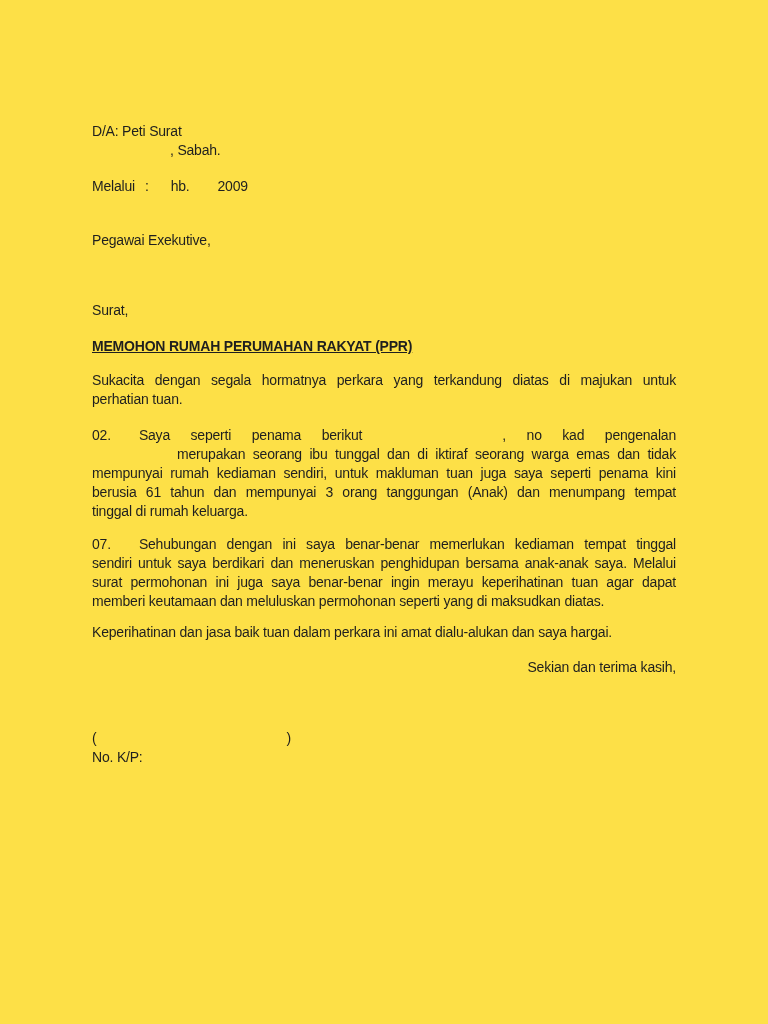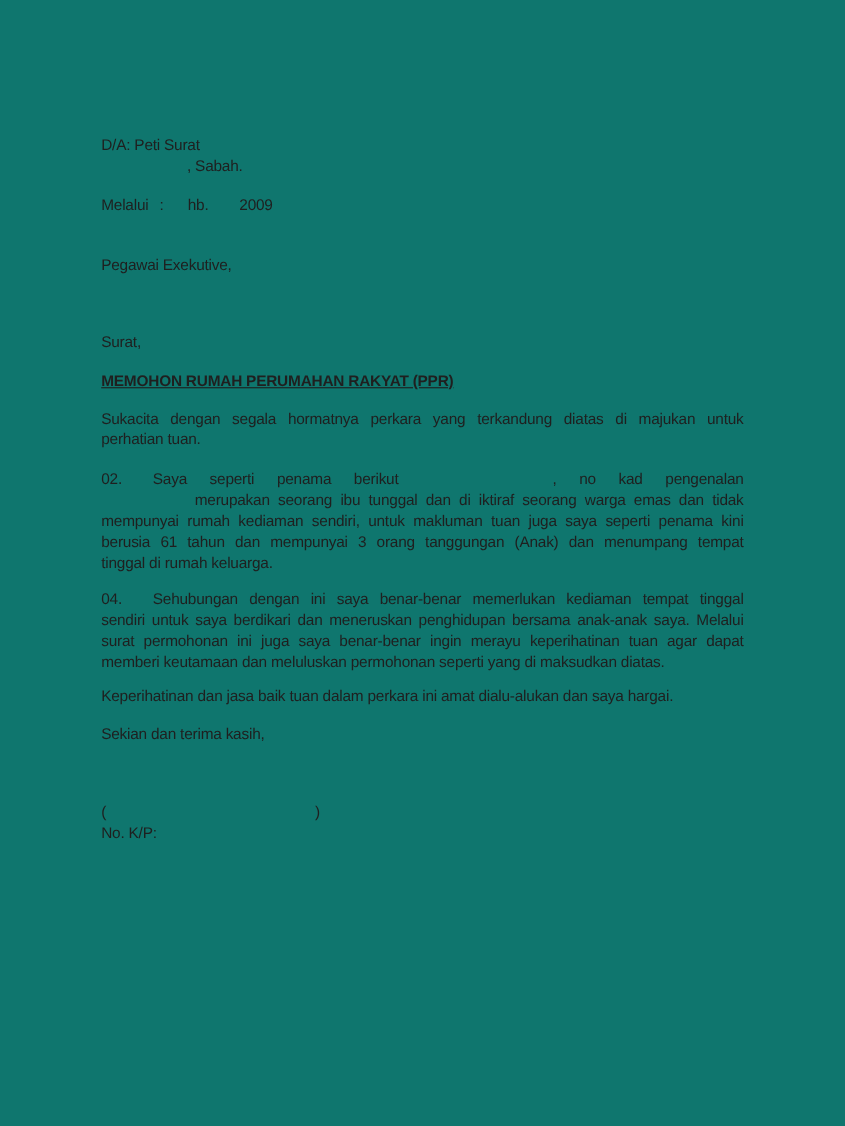--- a/index.html
+++ b/index.html
@@ -8,21 +8,21 @@
     width: 768px;
     height: 1024px;
     position: relative;
     font-family: "Liberation Sans", sans-serif;
   }
   .page {
     position: absolute;
     left: 0; top: 0;
     width: 768px;
     height: 1024px;
-    background: #0f766e;
+    background: #fde047;
     overflow: hidden;
   }
   .content {
     position: absolute;
     left: 92px;
     top: 122px;
     width: 584px;
     color: #1f1f1f;
     font-size: 14px;
     line-height: 19px;
@@ -49,21 +49,21 @@
   .sp-sig    { width: 190px; }
 
   .mt-tarikh { margin-top: 17px; }
   .mt-pegawai { margin-top: 35px; }
   .mt-tuan { margin-top: 51px; }
   .mt-subject { margin-top: 17px; }
   .mt-para { margin-top: 15px; }
   .mt-p02 { margin-top: 17px; }
   .mt-p03 { margin-top: 14px; }
   .mt-kep { margin-top: 12px; }
-  .mt-sekian { margin-top: 16px; }
+  .mt-sekian { margin-top: 16px; text-align: right; }
   .mt-sig { margin-top: 52px; }
 </style>
 </head>
 <body>
 
 <div class="page">
   <div class="content">
 
     <div class="line">
       <span>D/A: Peti Surat</span>
@@ -110,21 +110,21 @@
       <div class="jl">
         <span>berusia 61 tahun dan mempunyai 3 orang tanggungan (Anak) dan menumpang tempat</span>
       </div>
       <div class="line">
         <span>tinggal di rumah keluarga.</span>
       </div>
     </div>
 
     <div class="mt-p03">
       <div class="jl">
-        <span>04.</span><span class="sp sp-tab"></span><span>Sehubungan dengan ini saya benar-benar memerlukan kediaman tempat tinggal</span>
+        <span>07.</span><span class="sp sp-tab"></span><span>Sehubungan dengan ini saya benar-benar memerlukan kediaman tempat tinggal</span>
       </div>
       <div class="jl">
         <span>sendiri untuk saya berdikari dan meneruskan penghidupan bersama anak-anak saya. Melalui</span>
       </div>
       <div class="jl">
         <span>surat permohonan ini juga saya benar-benar ingin merayu keperihatinan tuan agar dapat</span>
       </div>
       <div class="line">
         <span>memberi keutamaan dan meluluskan permohonan seperti yang di maksudkan diatas.</span>
       </div>

